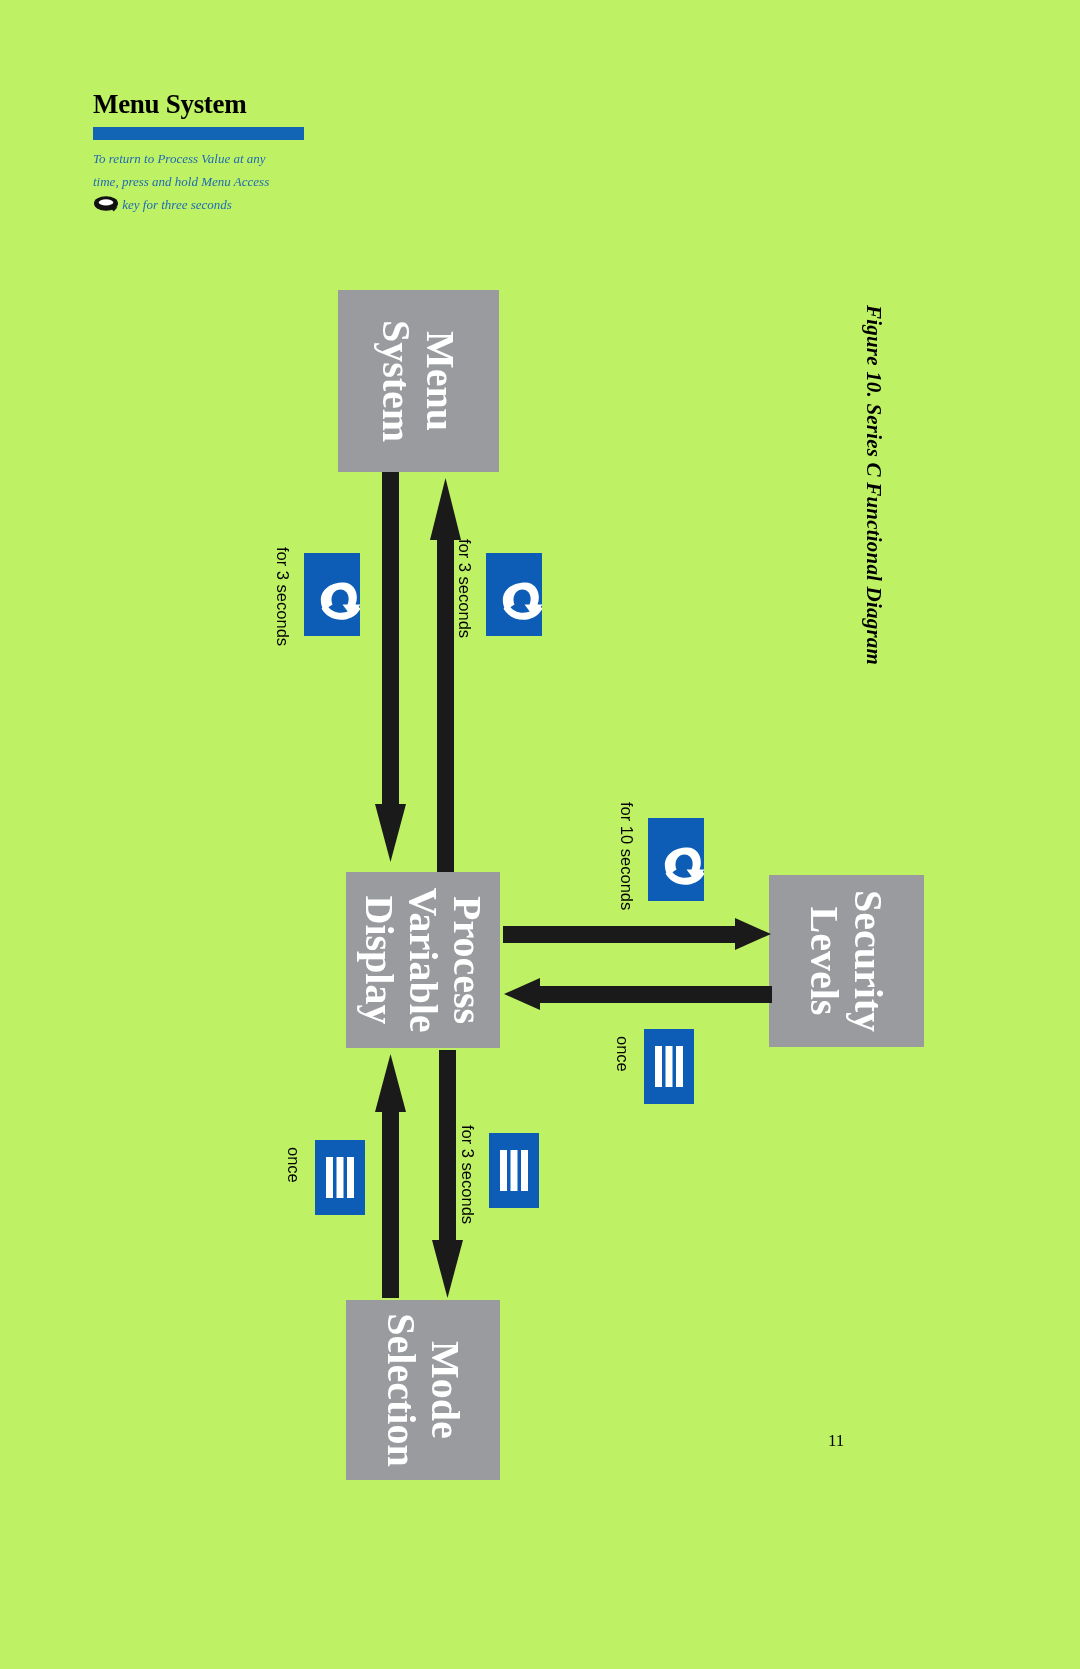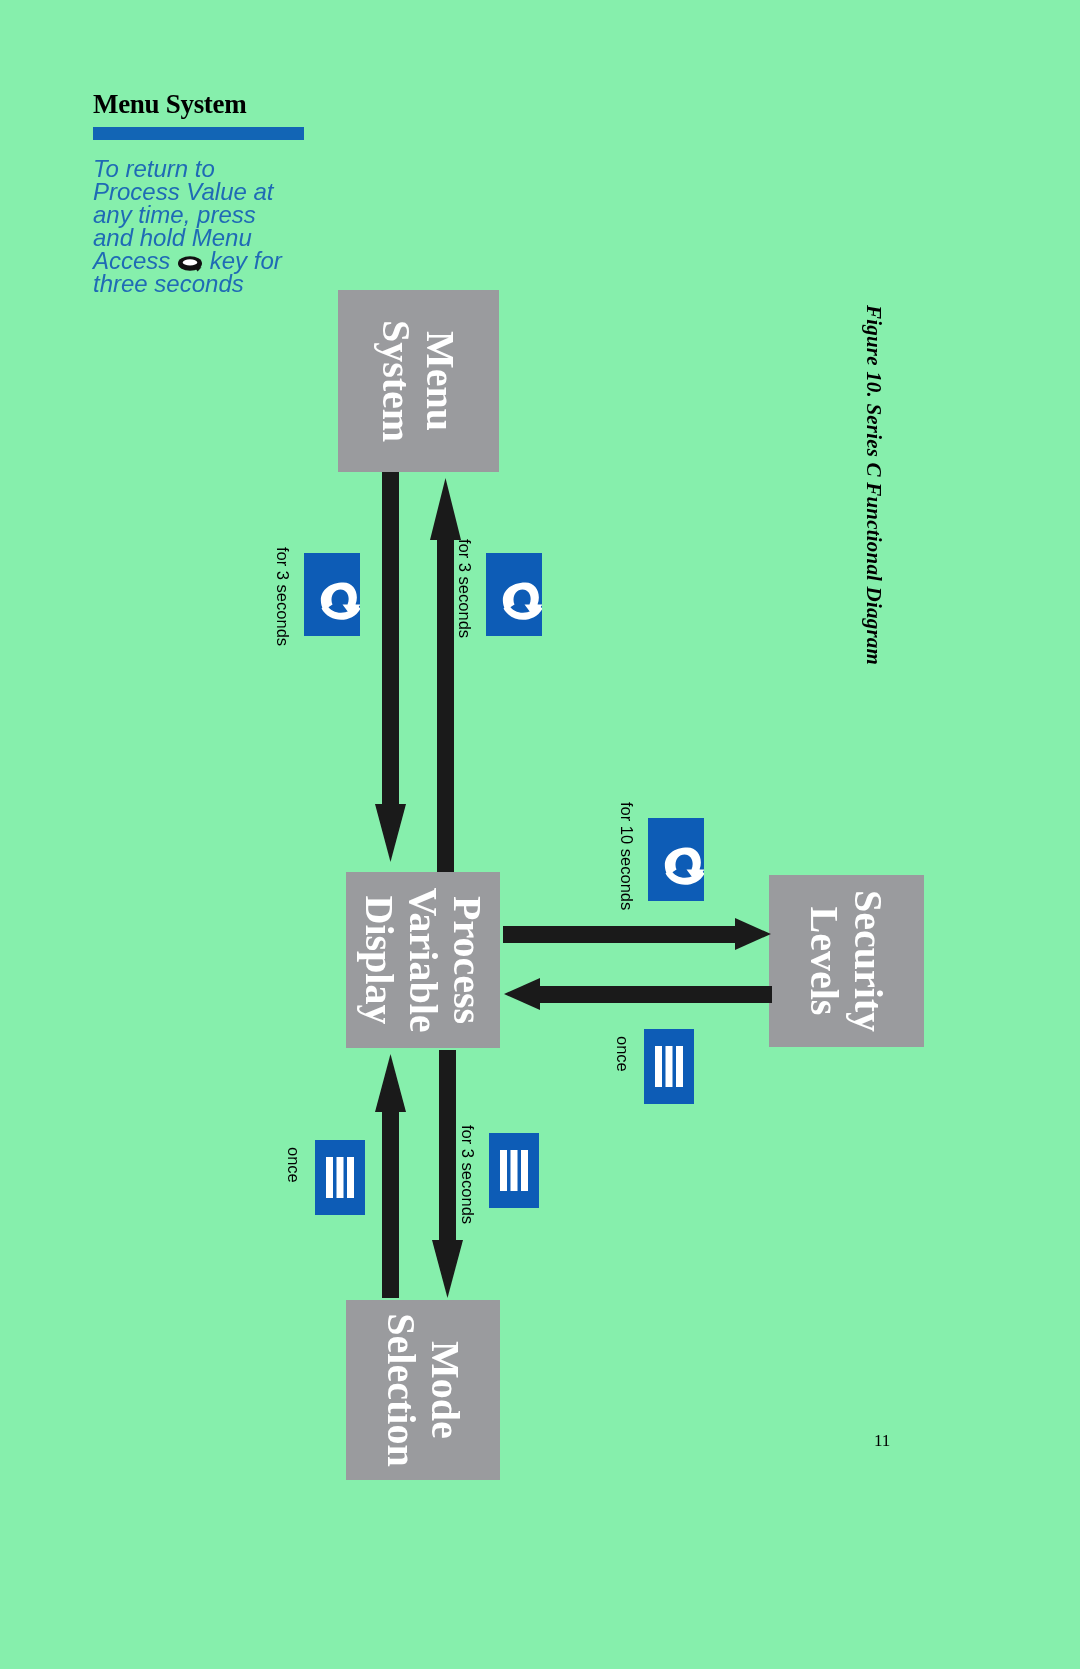--- a/index.html
+++ b/index.html
@@ -4,21 +4,21 @@
 <style>
   html, body {
     margin: 0;
     padding: 0;
     background: #ffffff;
   }
   .page {
     position: relative;
     width: 1080px;
     height: 1669px;
-    background: #86efac;
+    background: #bef264;
     overflow: hidden;
     font-family: "Liberation Serif", serif;
   }
 
   
   .side-head {
     position: absolute;
     left: 93px;
     top: 88px;
     width: 230px;
@@ -31,25 +31,25 @@
     color: #000000;
     letter-spacing: -0.3px;
   }
   .side-rule {
     margin-top: 7px;
     width: 211px;
     height: 13px;
     background: #1265b5;
   }
   .side-note {
-    margin-top: 17px;
+    margin-top: 7px;
     width: 192px;
-    font-family: Liberation Sans, sans-serif;
+    font-family: Liberation Serif, serif;
     font-style: italic;
-    font-size: 24px;
+    font-size: 13px;
     line-height: 23px;
     color: #1f6ab5;
   }
   .inline-key {
     display: inline-block;
     vertical-align: -3px;
     width: 26px;
     height: 17px;
     position: relative;
   }
@@ -68,21 +68,21 @@
     font-style: italic;
     font-size: 21px;
     letter-spacing: 0.2px;
     color: #000000;
     white-space: nowrap;
   }
 
   
   .page-number {
     position: absolute;
-    left: 874px;
+    left: 828px;
     top: 1431px;
     font-family: "Liberation Serif", serif;
     font-size: 17px;
     color: #000000;
   }
 
   
   .node {
     position: absolute;
     background: #9a9b9e;

